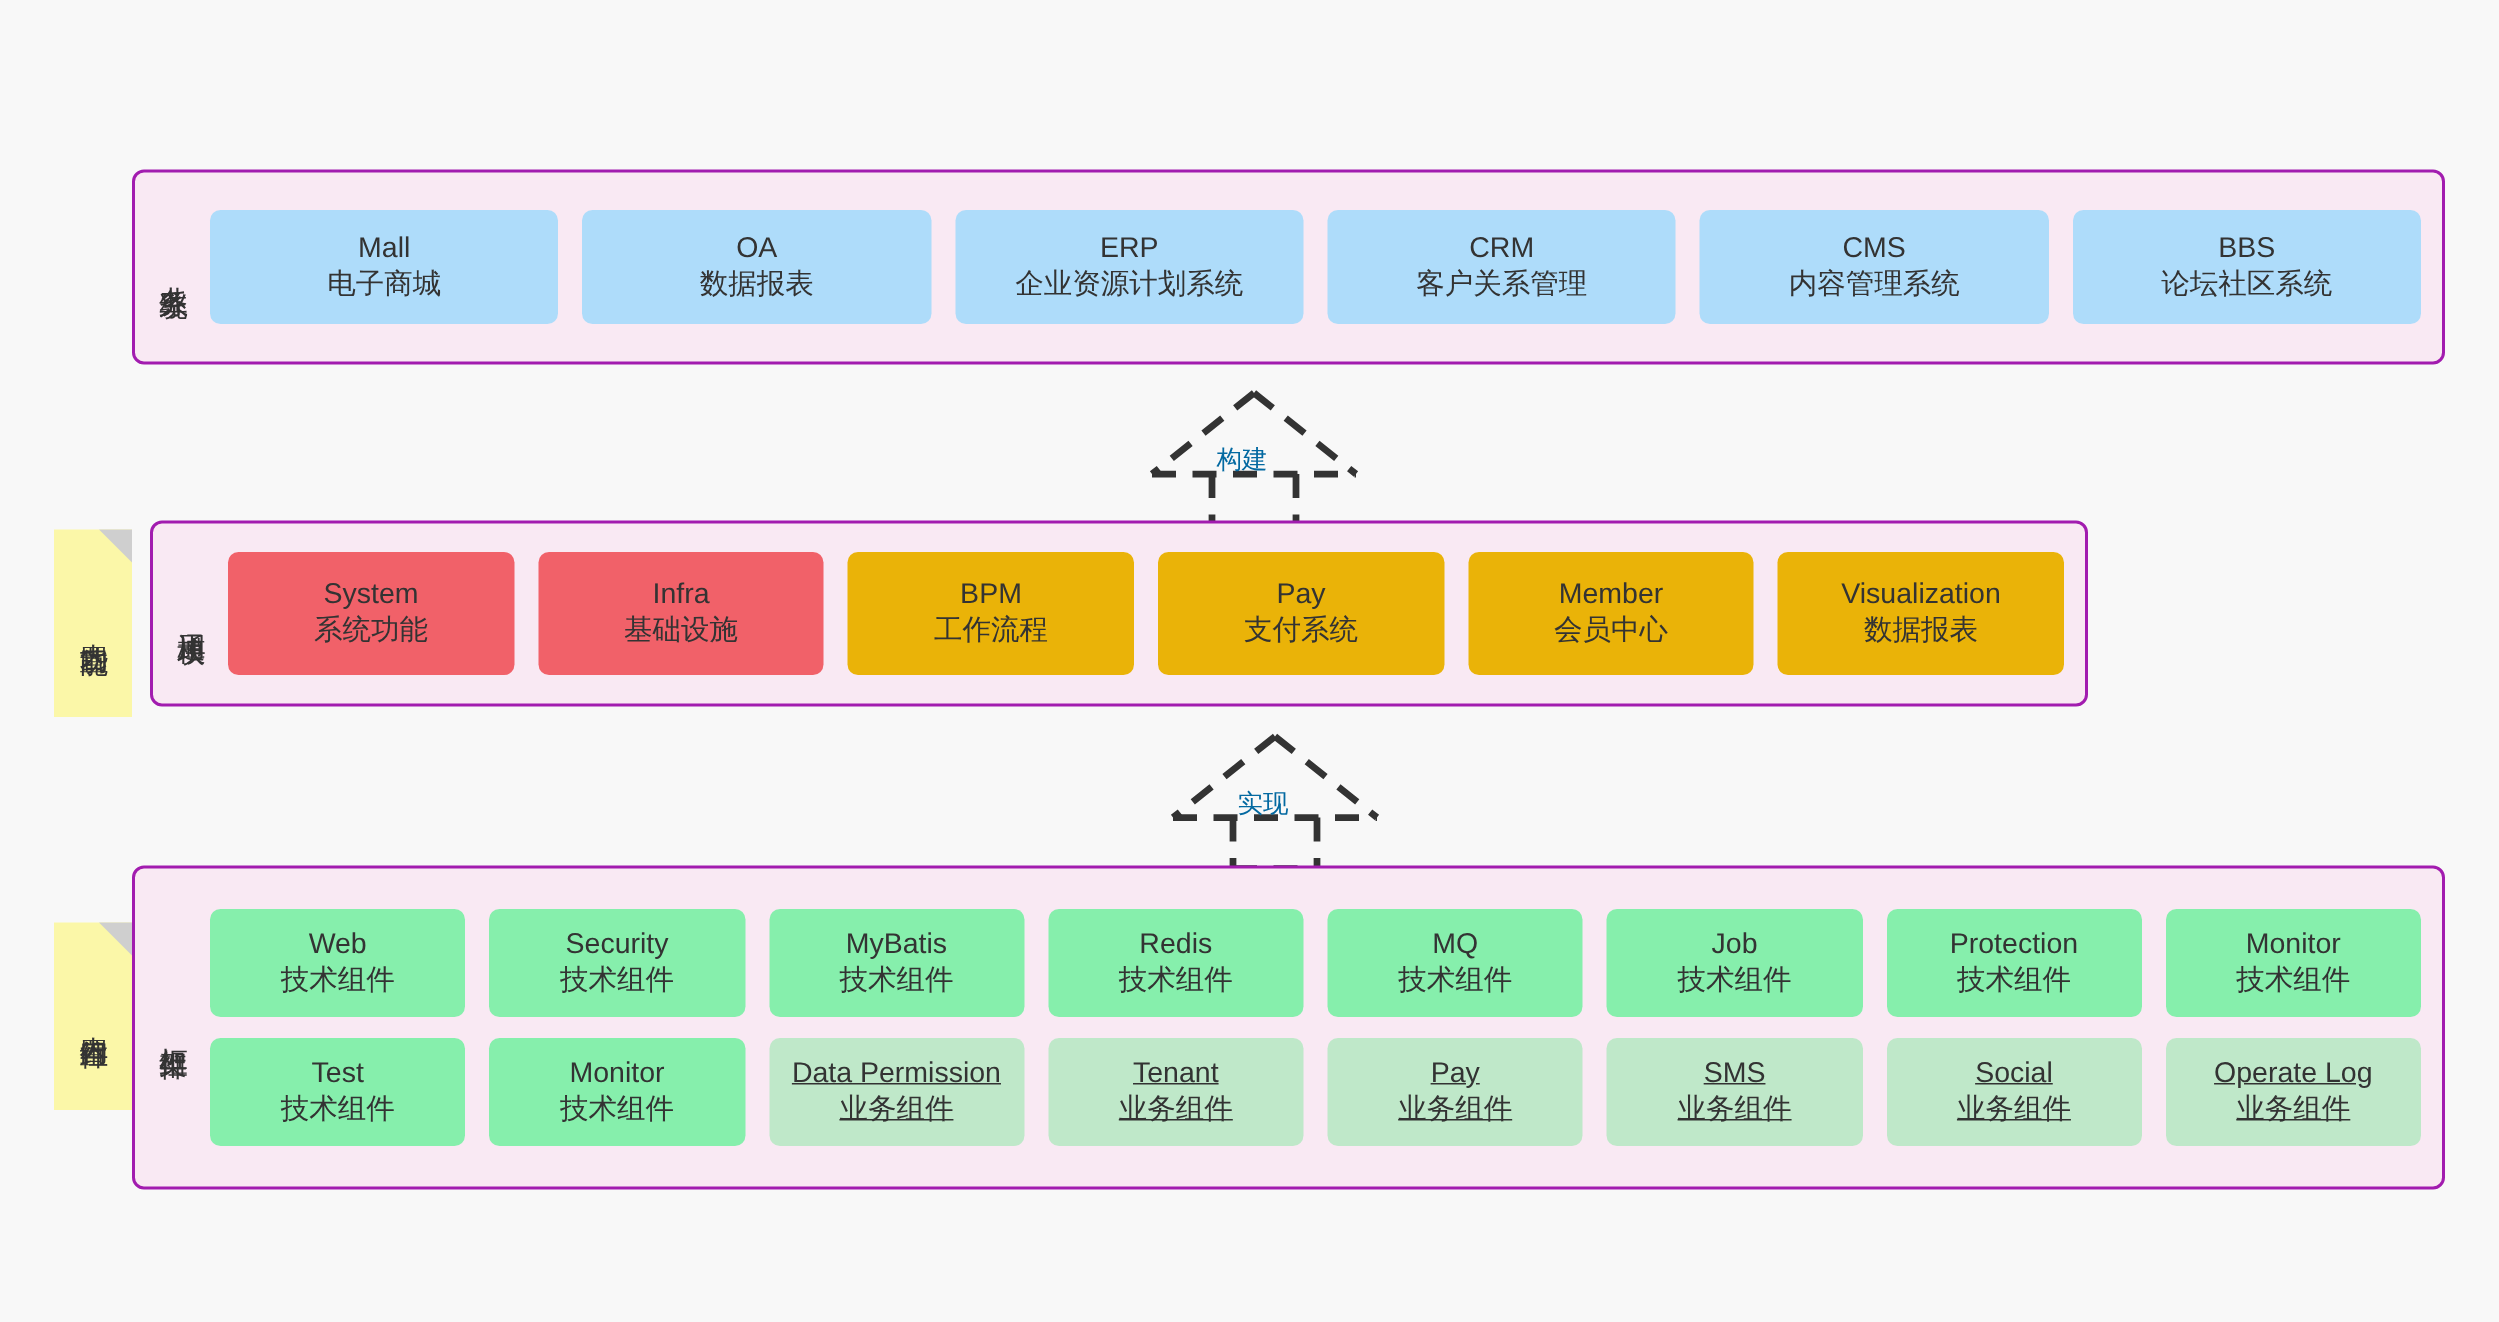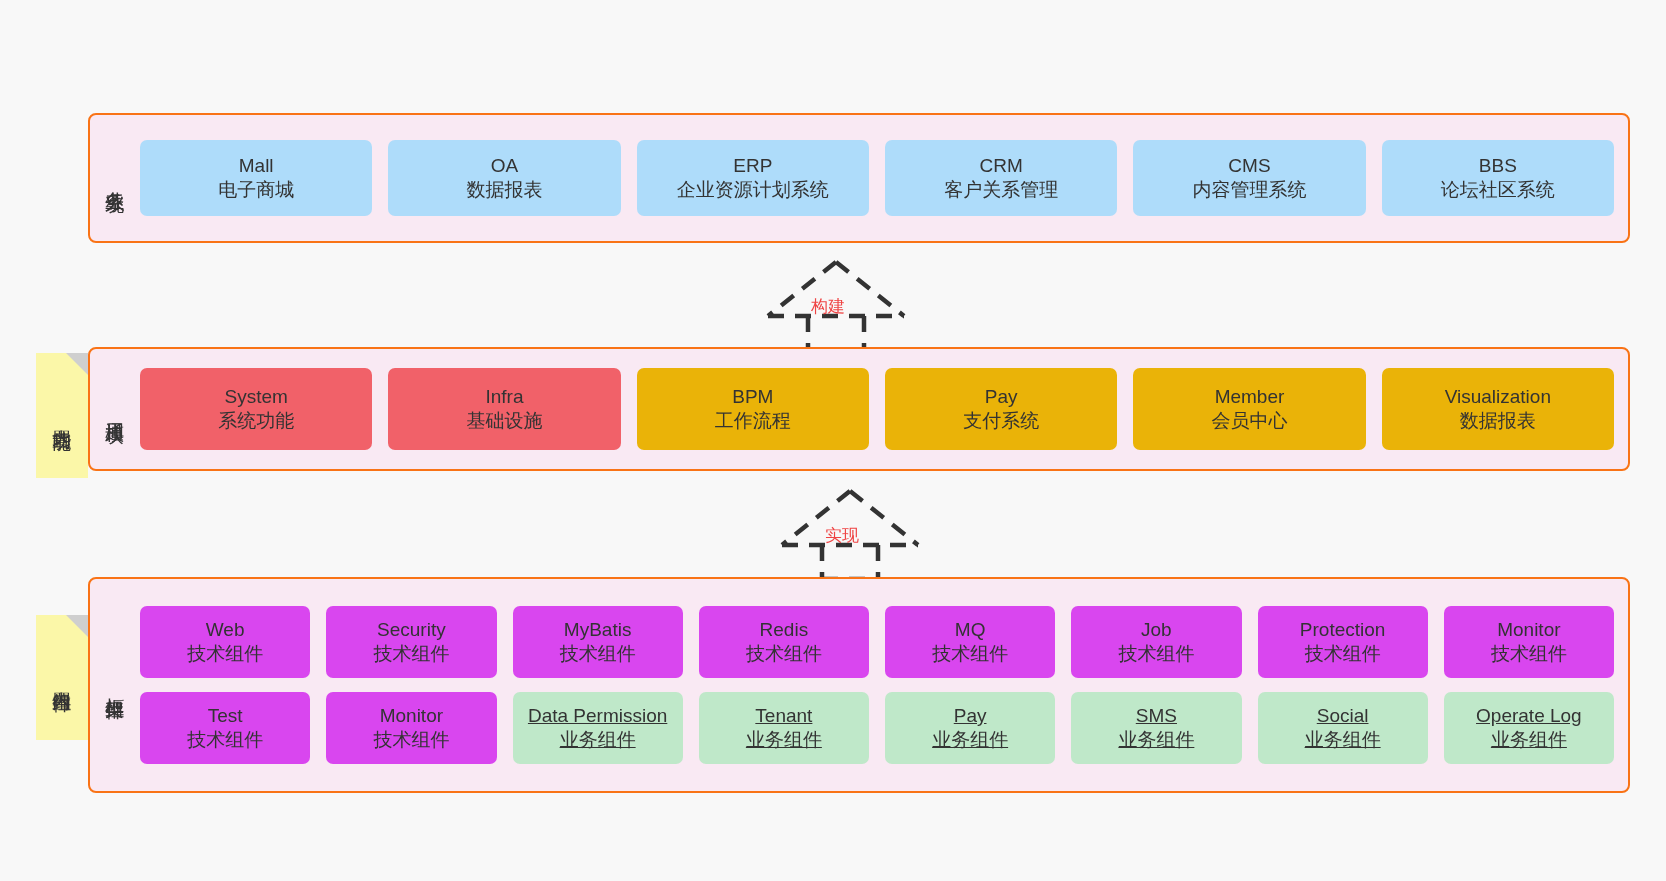--- a/index.html
+++ b/index.html
@@ -10,21 +10,21 @@
     font-family: "Liberation Sans", "DejaVu Sans", sans-serif;
     color: #333333;
     overflow: hidden;
   }
   #canvas { position: relative; width: 1666px; height: 881px; }
 
   
   .layer {
     position: absolute;
     background: #f9e9f3;
-    border: 2px solid #f97316;
+    border: 2px solid #a21caf;
     border-radius: 8px;
     display: flex;
     align-items: stretch;
   }
   .layer-title {
     width: 50px;
     flex: 0 0 50px;
     display: flex;
     align-items: center;
     justify-content: center;
@@ -64,21 +64,21 @@
     color: #333333;
     padding: 4px 6px;
   }
   .card .l1 { white-space: nowrap; }
   .card .l2 { white-space: nowrap; }
   .card.multiline .l1 { white-space: normal; }
 
   .c-blue        { background: #aedcfa; }
   .c-red         { background: #f16169; }
   .c-pink        { background: #eab308; }
-  .c-green       { background: #d946ef; }
+  .c-green       { background: #86efac; }
   .c-lightgreen  { background: #bfe8c9; text-decoration: underline; }
 
   .h-business { height: 76px; }
   .h-module   { height: 82px; }
   .h-comp     { height: 72px; }
 
   
   .note {
     position: absolute;
     width: 52px;
@@ -103,21 +103,21 @@
     border-top: 22px solid #cfcfcf;
     border-left: 22px solid transparent;
   }
 
   
   .arrow { position: absolute; }
   .arrow svg { display: block; }
   .arrow-label {
     position: absolute;
     font-size: 17px;
-    color: #ef4444;
+    color: #0369a1;
     background: transparent;
     white-space: nowrap;
   }
 </style>
 </head>
 <body>
 
 <div id="canvas">
 
   <div class="layer" id="layer-business-system" style="left:88px; top:113px; width:1542px; height:130px;">
@@ -162,21 +162,21 @@
       <path d="M52 94 L108 94" fill="none" stroke="#333333" stroke-width="4.5" stroke-dasharray="16 11" stroke-linecap="butt"></path>
     </svg>
     <span class="arrow-label" style="left:55px; top:39px;">构建</span>
   </div>
 
   <div class="note" style="left:36px; top:353px; height:125px;">
     <span class="fold"></span>
     <span>内置功能</span>
   </div>
 
-  <div class="layer" id="layer-common-module" style="left:88px; top:347px; width:1542px; height:124px;">
+  <div class="layer" id="layer-common-module" style="left:100px; top:347px; width:1292px; height:124px;">
     <div class="layer-title">通用模块</div>
     <div class="layer-body">
       <div class="row">
         <div class="card c-red h-module">
           <span class="l1">System</span>
           <span class="l2">系统功能</span>
         </div>
         <div class="card c-red h-module">
           <span class="l1">Infra</span>
           <span class="l2">基础设施</span>

